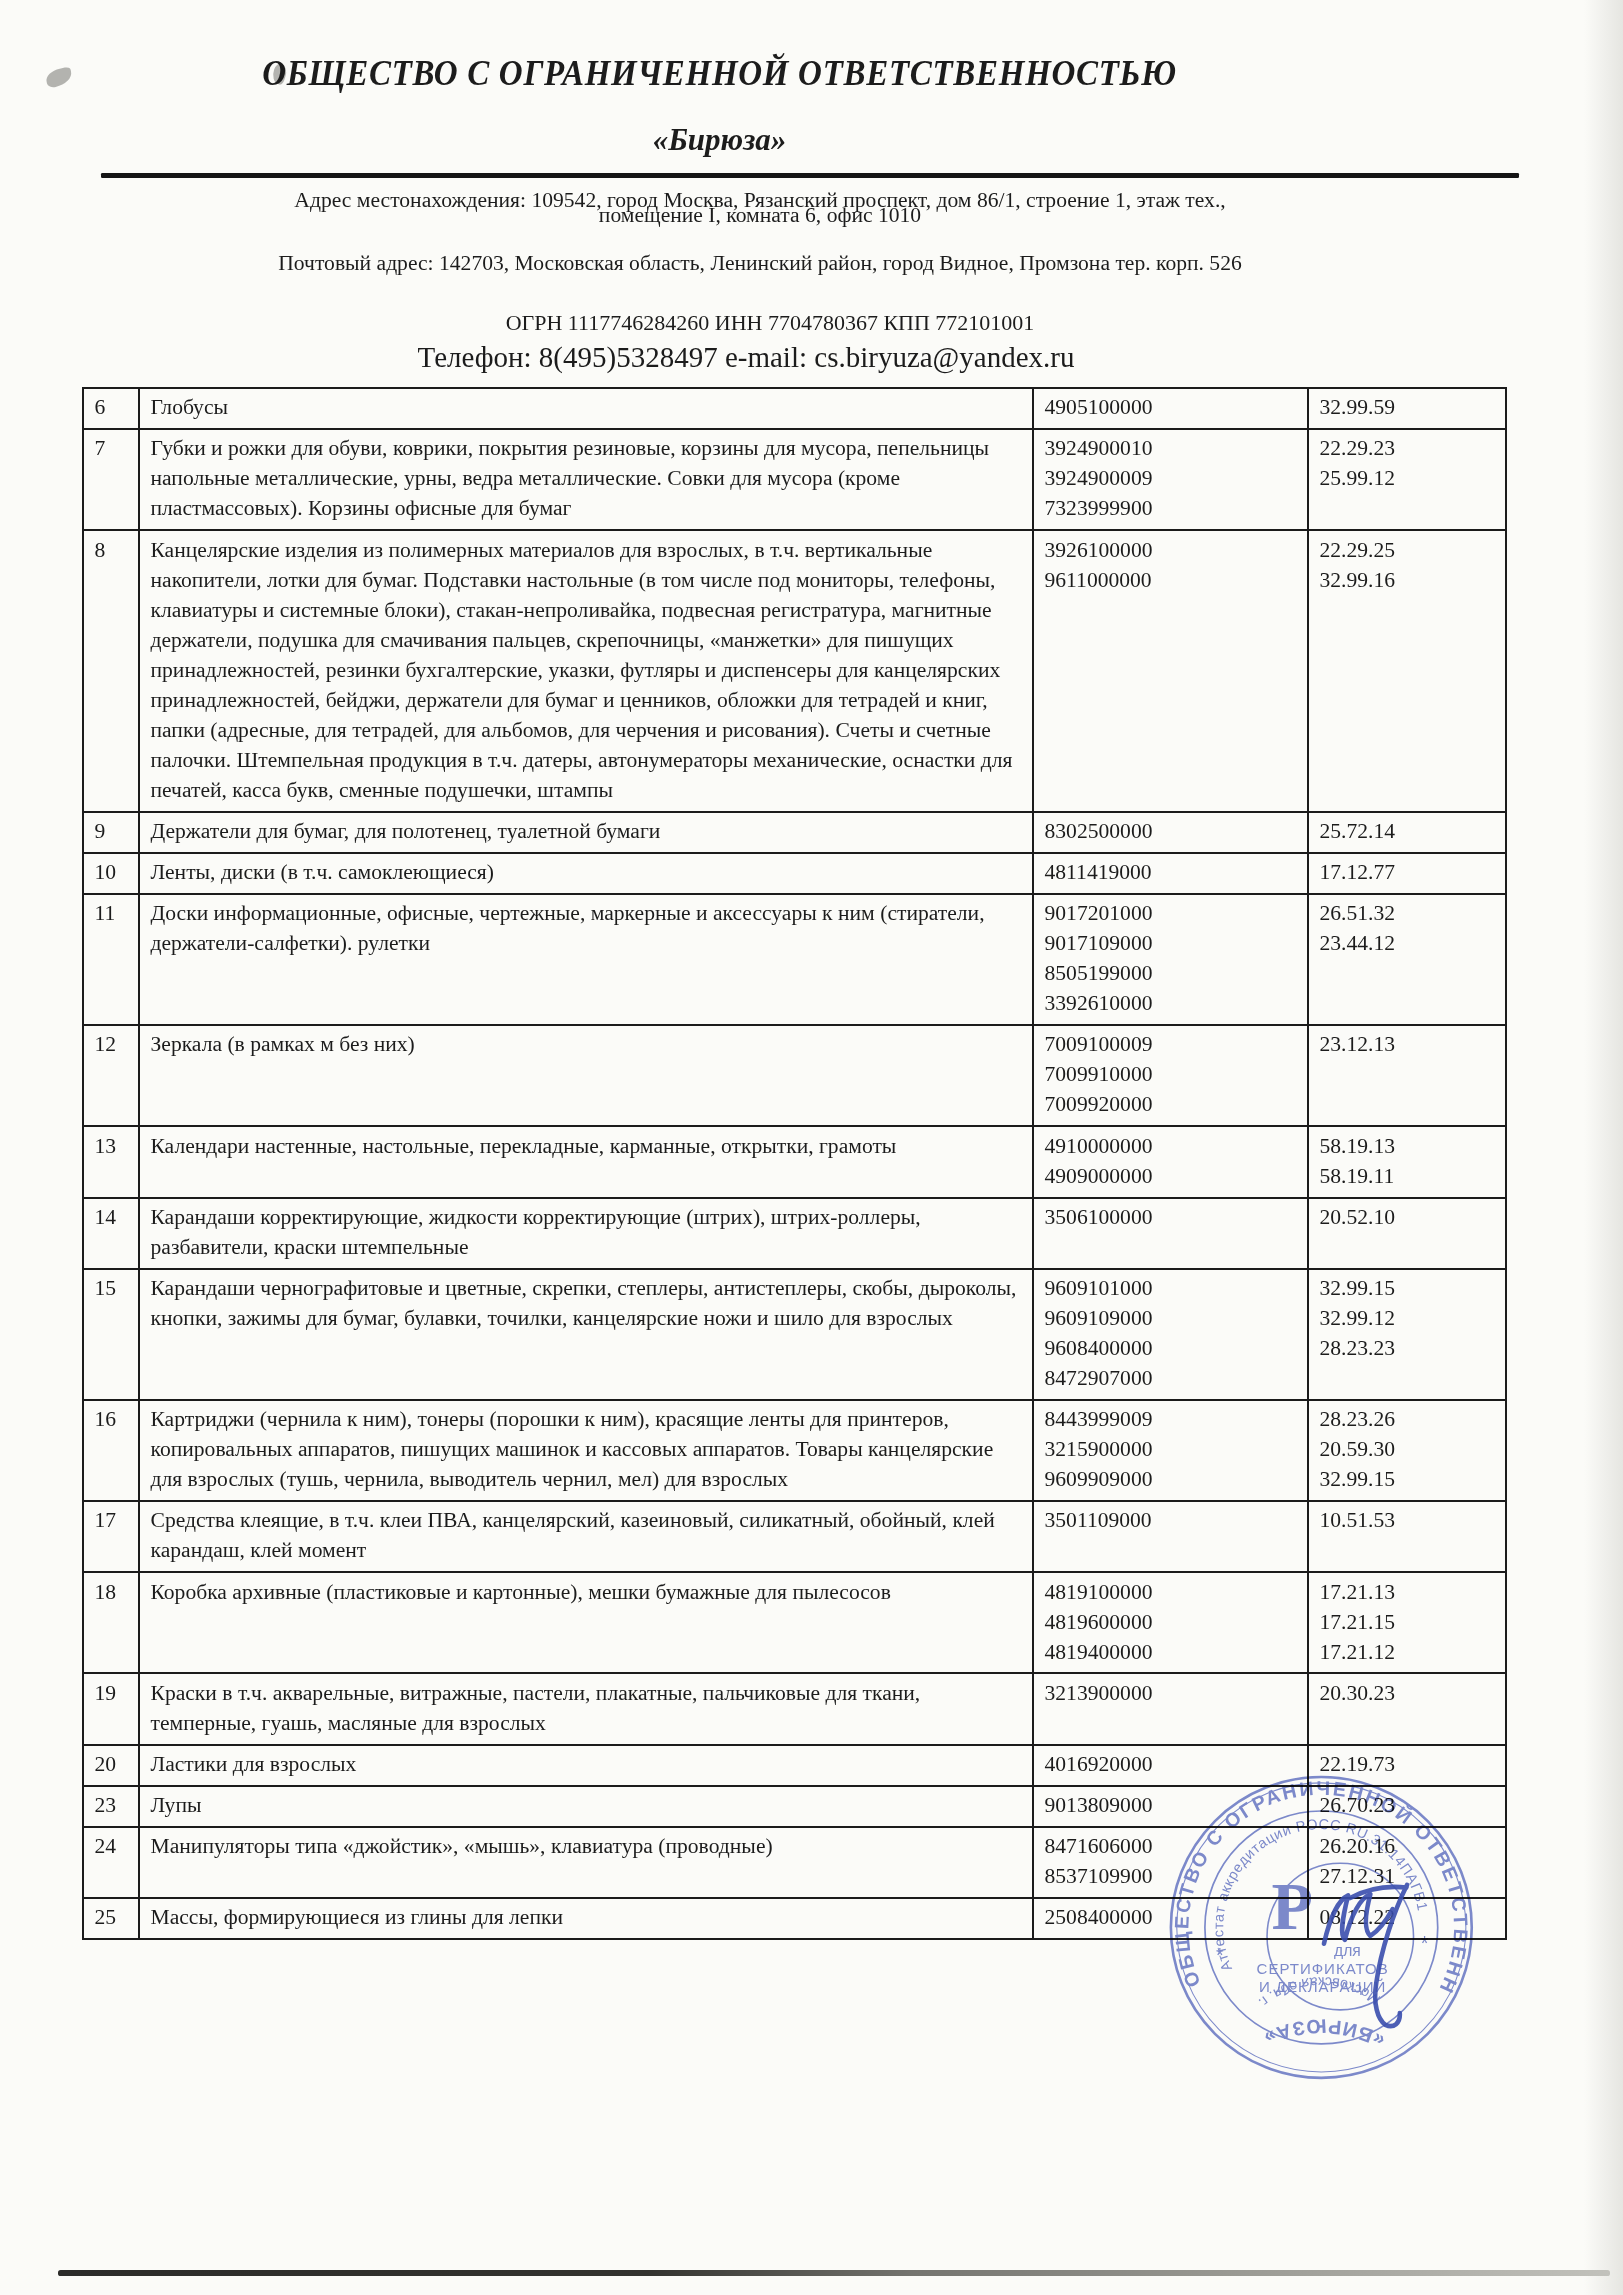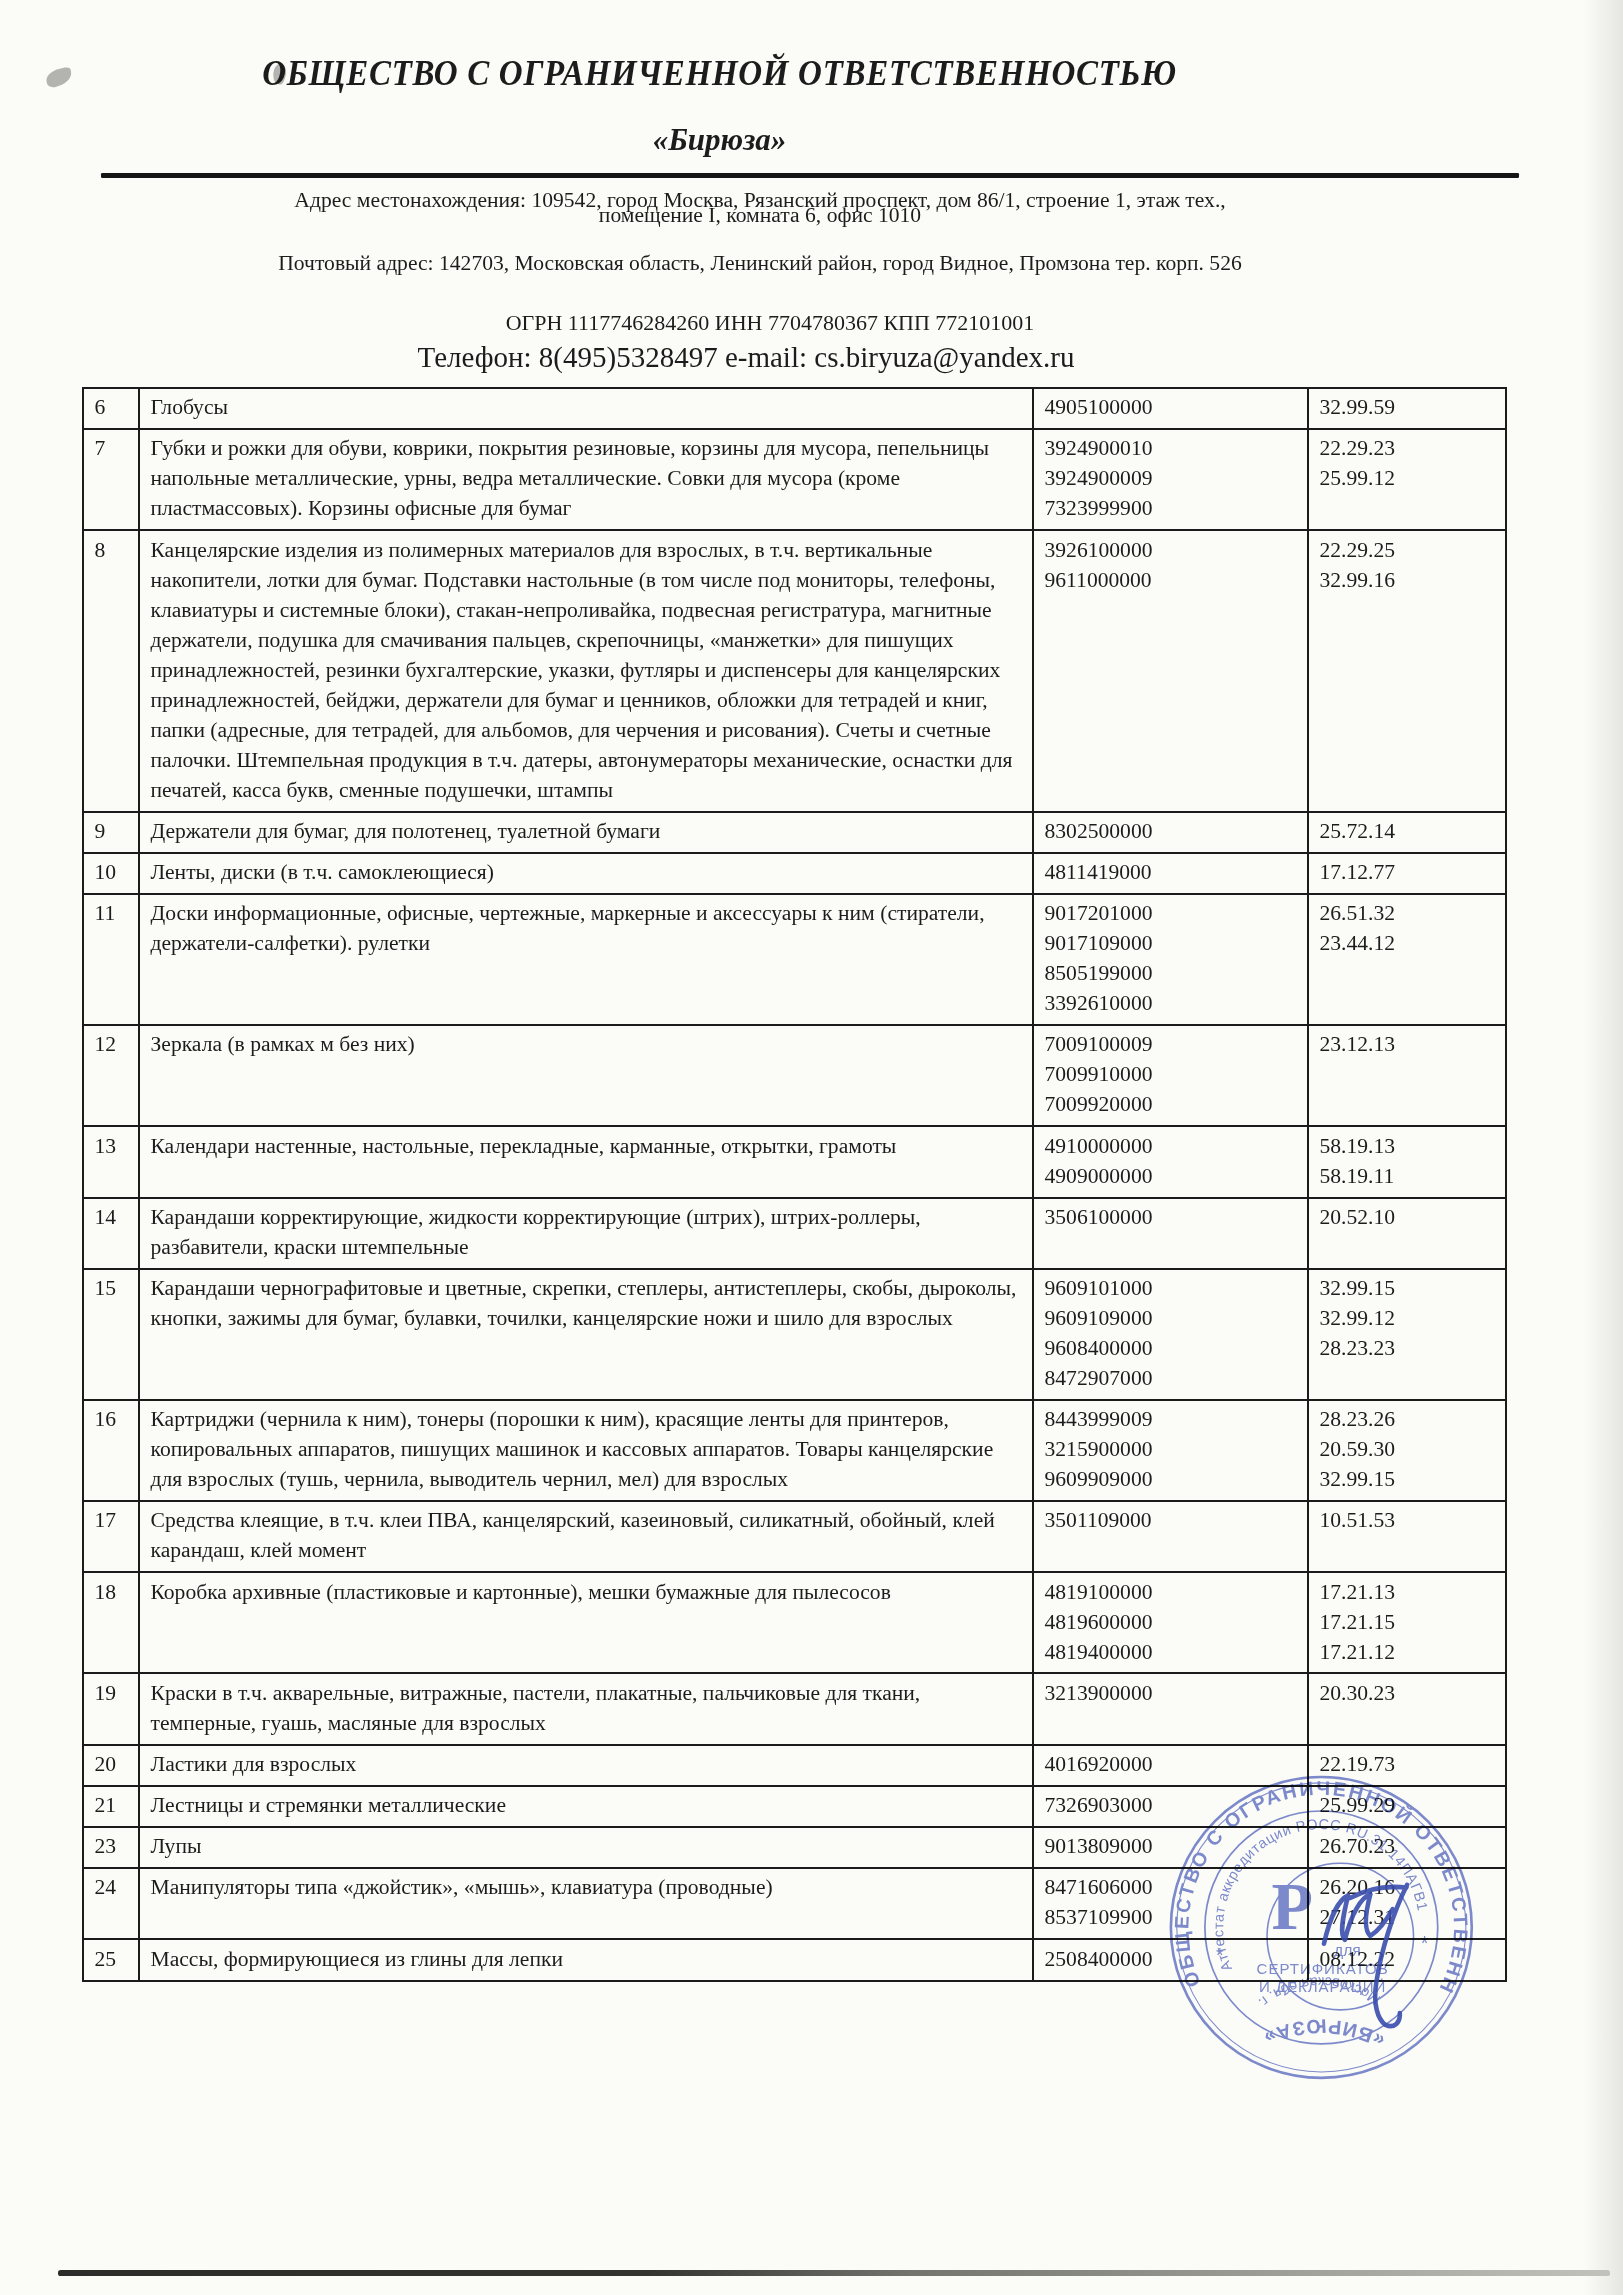--- a/index.html
+++ b/index.html
@@ -255,30 +255,20 @@
             </td>
           </tr>
           <tr>
             <td class="col-num">20</td>
             <td class="col-desc">Ластики для взрослых</td>
             <td class="col-code">
               <span class="code-line">4016920000</span>
             </td>
             <td class="col-okpd">
               <span class="okpd-line">22.19.73</span>
-            </td>
-          </tr>
-          <tr>
-            <td class="col-num">21</td>
-            <td class="col-desc">Лестницы и стремянки металлические</td>
-            <td class="col-code">
-              <span class="code-line">7326903000</span>
-            </td>
-            <td class="col-okpd">
-              <span class="okpd-line">25.99.29</span>
             </td>
           </tr>
           <tr>
             <td class="col-num">23</td>
             <td class="col-desc">Лупы</td>
             <td class="col-code">
               <span class="code-line">9013809000</span>
             </td>
             <td class="col-okpd">
               <span class="okpd-line">26.70.23</span>

